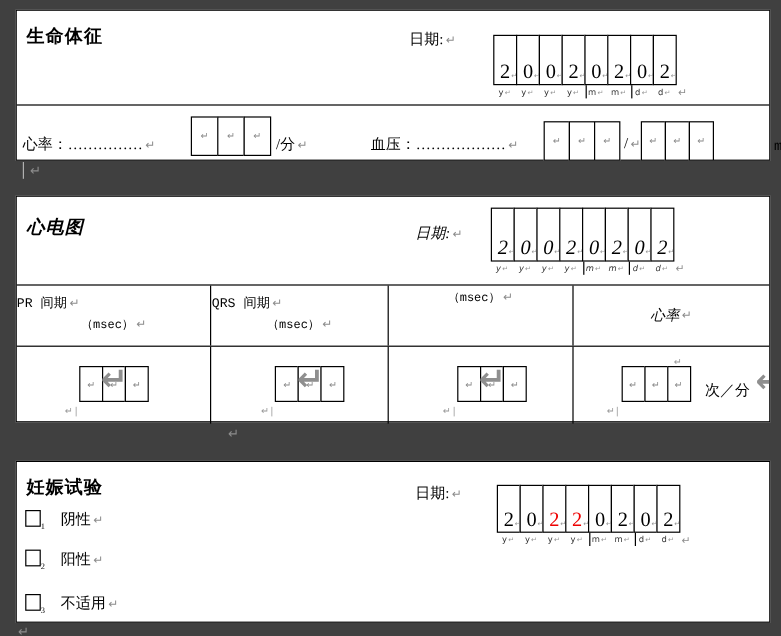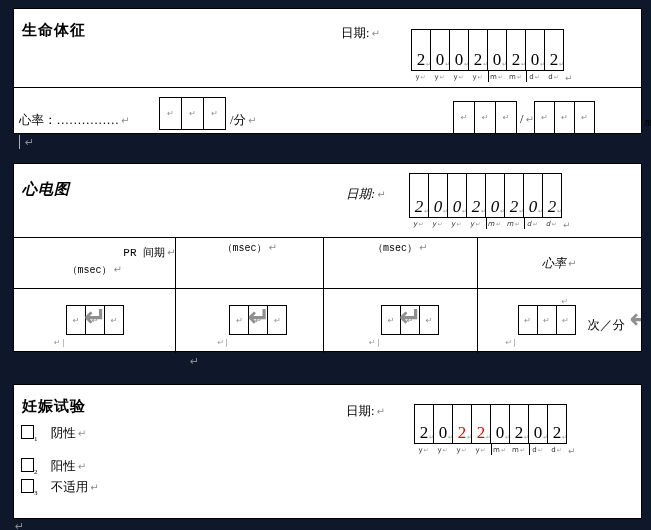--- a/index.html
+++ b/index.html
@@ -1,16 +1,16 @@
 <!DOCTYPE html>
 <html><head>
 <meta charset="utf-8">
 <style>
   html,body{margin:0;padding:0;background:#fff;}
-  .page{position:relative;width:651px;height:530px;background:#0f172a;overflow:hidden;
+  .page{position:relative;width:651px;height:530px;background:#404040;overflow:hidden;
         font-family:"Liberation Serif","DejaVu Serif",serif;color:#000;}
   .tbl{position:absolute;border:1px solid #000;box-sizing:border-box;background:#fff;}
   .row{position:absolute;left:0;right:0;box-sizing:border-box;}
   .hdiv{border-top:1px solid #000;}
   .title{position:absolute;font-weight:bold;font-size:15px;letter-spacing:1px;white-space:nowrap;}
   .lblrow{position:absolute;font-size:12.5px;white-space:nowrap;}
   .pmark{font-family:"DejaVu Sans",sans-serif;color:#8c8c8c;font-size:10px;margin-left:2px;}
   
   .dategroup{position:absolute;}
   .drow{display:flex;}
@@ -29,21 +29,21 @@
   
   .bgroup{position:absolute;display:flex;}
   .bcell{width:var(--bw,22px);height:var(--bh,33px);box-sizing:border-box;border:1px solid #000;
          background:#fff;display:flex;align-items:center;justify-content:center;}
   .bcell + .bcell{margin-left:-1px;}
   .bcell .inpm2{font-family:"DejaVu Sans",sans-serif;font-size:8px;color:#8c8c8c;}
   
   .ecgrow{display:flex;height:100%;}
   .ecgc{box-sizing:border-box;position:relative;height:100%;overflow:hidden;}
   .ecgc + .ecgc{border-left:1px solid #000;}
-  .hc1{display:block;text-align:right;font-size:11px;margin-top:7px;
+  .hc1{display:block;text-align:left;font-size:11px;margin-top:7px;
        font-family:"Liberation Mono","DejaVu Sans Mono",monospace;}
   .hc2{display:block;text-align:center;font-size:10px;margin-top:3px;
        font-family:"Liberation Mono","DejaVu Sans Mono",monospace;}
   .hc-single{display:flex;align-items:center;justify-content:center;height:100%;font-size:12px;}
   .bigret{position:absolute;font-family:"DejaVu Sans",sans-serif;font-size:27px;
           font-weight:bold;color:#8f8f8f;line-height:1;}
   .undermark{position:absolute;font-family:"DejaVu Sans",sans-serif;font-size:8px;color:#9a9a9a;
              border-right:1px solid #bbb;padding-right:2px;line-height:1;}
   .topmark{position:absolute;font-family:"DejaVu Sans",sans-serif;font-size:8px;color:#9a9a9a;}
   .unit{position:absolute;font-size:12.5px;white-space:nowrap;}
@@ -128,20 +128,23 @@
           <div class="bcell">
             <span class="inpm2">↵</span>
           </div>
           <div class="bcell">
             <span class="inpm2">↵</span>
           </div>
         </div>
       <div class="lblrow" style="left:216px;top:24px;">
         <span>/分</span><span class="pmark">↵</span>
       </div>
+      <div class="lblrow" style="left:295px;top:24px;">
+        <span>血压：………………</span><span class="pmark">↵</span>
+      </div>
       <div class="bgroup" style="left:439px;top:13px;--bw:22px;--bh:33px;">
           <div class="bcell">
             <span class="inpm2">↵</span>
           </div>
           <div class="bcell">
             <span class="inpm2">↵</span>
           </div>
           <div class="bcell">
             <span class="inpm2">↵</span>
           </div>
@@ -225,20 +228,21 @@
           <div class="dtick" style="left: 115px; top: 45px; height: 11px;"></div>
         </div>
     </div>
     <div class="row hdiv" style="top:73px;height:51px;">
       <div class="ecgrow">
         <div class="ecgc" style="width:162px;">
           <span class="hc1"><span>PR 间期</span><span class="pmark">↵</span></span>
           <span class="hc2"><span>（msec）</span><span class="pmark">↵</span></span>
         </div>
         <div class="ecgc" style="width:148px;">
+          <span class="hc1"><span>QRS 间期</span><span class="pmark">↵</span></span>
           <span class="hc2"><span>（msec）</span><span class="pmark">↵</span></span>
         </div>
         <div class="ecgc" style="width:154px;">
           <span class="hc2"><span>（msec）</span><span class="pmark">↵</span></span>
         </div>
         <div class="ecgc" style="width:165px;font-style:italic;">
           <span class="hc-single">
               <span>心率</span>
               <span class="pmark">↵</span>
             </span>
@@ -371,21 +375,21 @@
       </div>
 
     <div class="opt" style="top:40px;">
       <span class="cbx"></span><sub class="cnum">1</sub>
       <span class="olabel">阴性</span><span class="pmark">↵</span>
     </div>
     <div class="opt" style="top:73px;">
       <span class="cbx"></span><sub class="cnum">2</sub>
       <span class="olabel">阳性</span><span class="pmark">↵</span>
     </div>
-    <div class="opt" style="top:94px;">
+    <div class="opt" style="top:110px;">
       <span class="cbx"></span><sub class="cnum">3</sub>
       <span class="olabel">不适用</span><span class="pmark">↵</span>
     </div>
   </section>
 
   <div class="gapmark" style="left:15px;top:521px;">↵</div>
 
 </div>
 
 </body></html>

